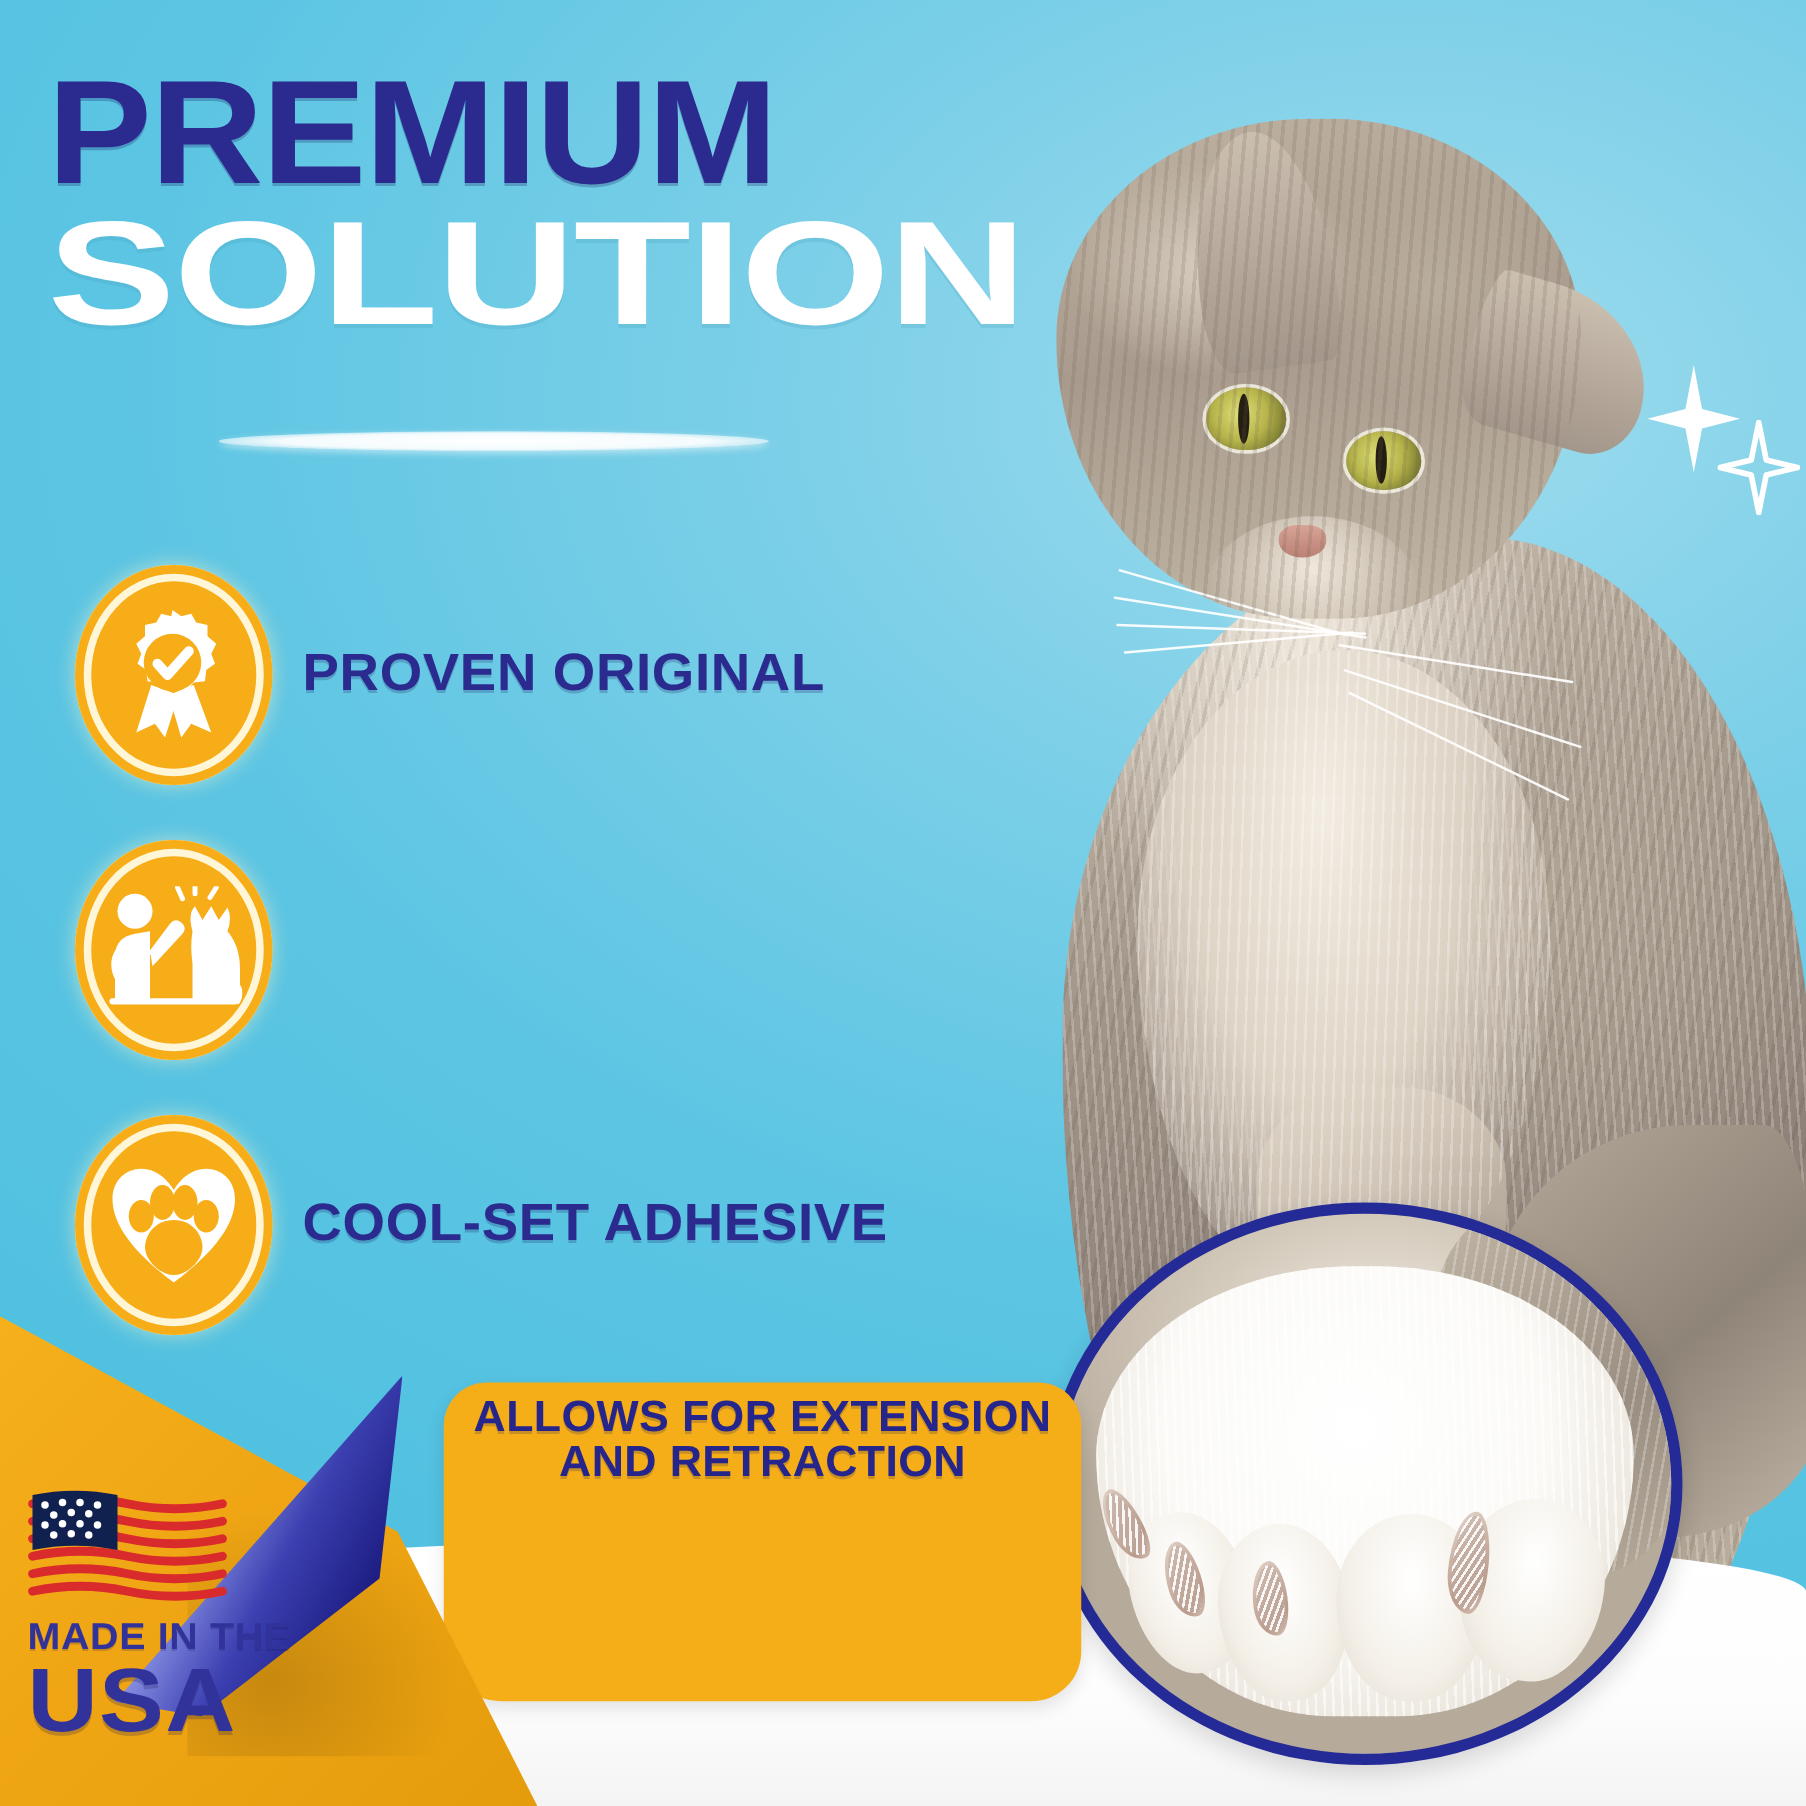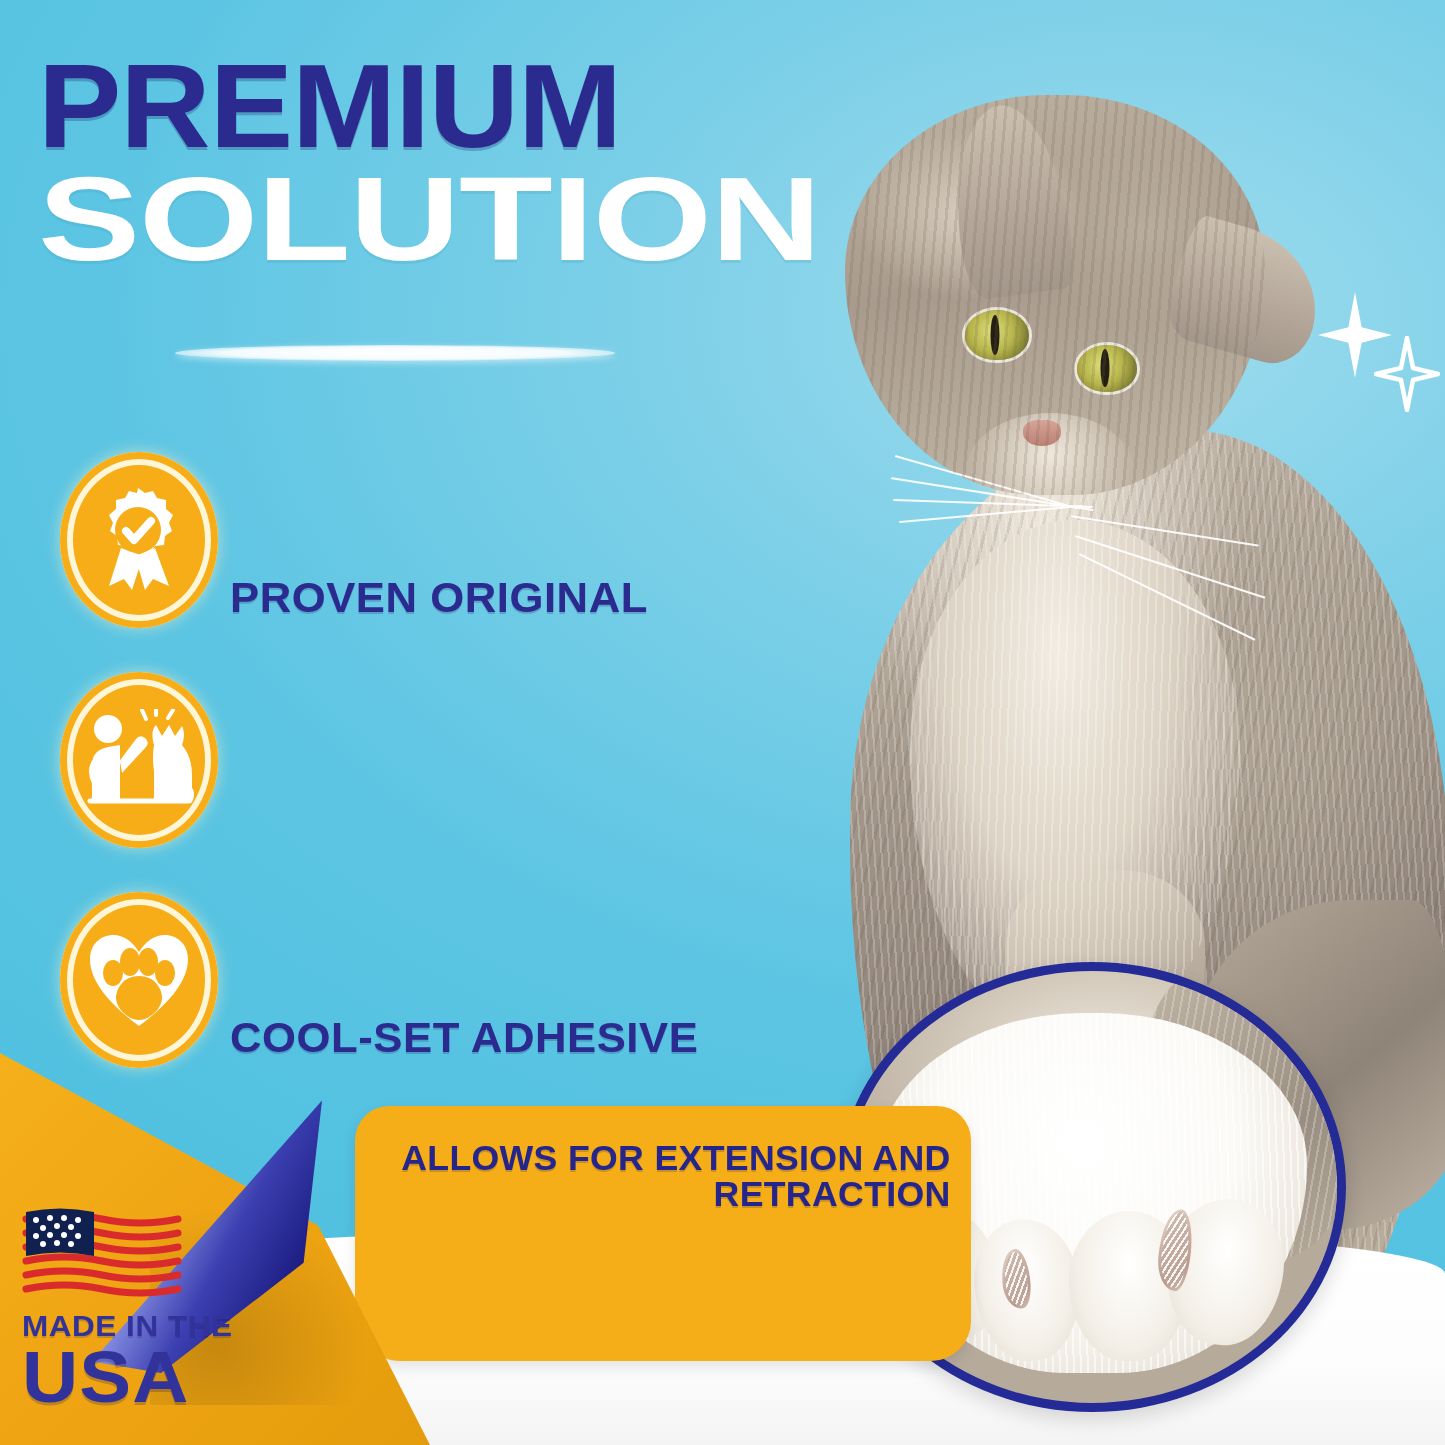--- a/index.html
+++ b/index.html
@@ -110,21 +110,21 @@
   }
   .swoosh {
     position:absolute; left:175px; top:345px; width:440px; height:16px;
     background:radial-gradient(ellipse at 50% 50%, #ffffff 0%, #f4fbfd 55%, rgba(255,255,255,0) 100%);
     border-radius:50%;
     box-shadow:0 2px 6px rgba(255,255,255,.5);
   }
 
   
   .features { position:absolute; left:60px; top:452px; width:760px; }
-  .feature { position:relative; display:flex; align-items:flex-end; gap:12px; margin-bottom:44px; }
+  .feature { position:relative; display:flex; align-items:center; gap:24px; margin-bottom:44px; }
   .feat-icon {
     flex:0 0 auto; width:158px; height:176px; position:relative;
     background:#f6ad17; border-radius:50%;
     box-shadow:inset 0 0 0 7px #f6ad17, inset 0 0 0 13px #fff6d8, 0 0 16px rgba(255,245,200,.55);
   }
   .feat-icon svg { position:absolute; left:50%; top:50%; transform:translate(-50%,-50%); }
   .feat-text { padding-top:4px; }
   .feat-head {
     font-size:42px; font-weight:900; color:#2b2b8f; letter-spacing:.5px;
     line-height:1.02; margin-bottom:8px;
@@ -152,38 +152,38 @@
   .fold {
     position:absolute; left:92px; bottom:72px; width:230px; height:290px;
     background:linear-gradient(118deg,#1a1a86 0%, #4b52c8 22%, #8a92e4 38%, #3b3fb0 58%, #1d1d82 80%, #14146e 100%);
     clip-path:polygon(0 96%, 100% 6%, 92% 62%, 30% 100%);
     filter:blur(.3px);
   }
   .fold-shadow {
     position:absolute; left:150px; bottom:40px; width:220px; height:200px;
     background:radial-gradient(ellipse at 30% 70%, rgba(0,0,0,.16) 0%, rgba(0,0,0,0) 70%);
   }
-  .usa-badge { position:absolute; left:22px; bottom:34px; width:260px; }
+  .usa-badge { position:absolute; left:22px; bottom:50px; width:260px; }
   .flag { width:160px; height:92px; position:relative; margin-bottom:10px; }
   .usa-made {
     font-size:30px; font-weight:900; color:#32329b; letter-spacing:.5px;
     transform:scaleX(1.05); transform-origin:left center;
     text-shadow:0 2px 0 rgba(20,20,80,.2);
   }
   .usa-big {
     font-size:72px; font-weight:900; color:#32329b; line-height:.95; letter-spacing:1px;
     transform:scaleX(1.08); transform-origin:left center;
     text-shadow:0 3px 0 rgba(20,20,80,.22);
   }
 
   
   .callout {
-    position:absolute; left:355px; top:1106px; width:616px; min-height:255px;
+    position:absolute; left:355px; top:1106px; width:510px; min-height:255px;
     background:#f5ae18; border-radius:34px 34px 40px 46px;
-    padding:34px 26px 26px; text-align:right;
+    padding:10px 26px 26px; text-align:center;
     box-shadow:0 6px 14px rgba(0,0,0,.10);
   }
   .callout-head {
     font-size:35px; font-weight:900; color:#25258c; line-height:1.04;
     letter-spacing:.3px; margin-bottom:10px;
     transform:scaleX(1.02); transform-origin:center;
     text-shadow:0 2px 0 rgba(20,20,90,.2);
   }
   .callout-body {
     font-size:30px; font-weight:700; color:#fffbe9; line-height:1.22;

